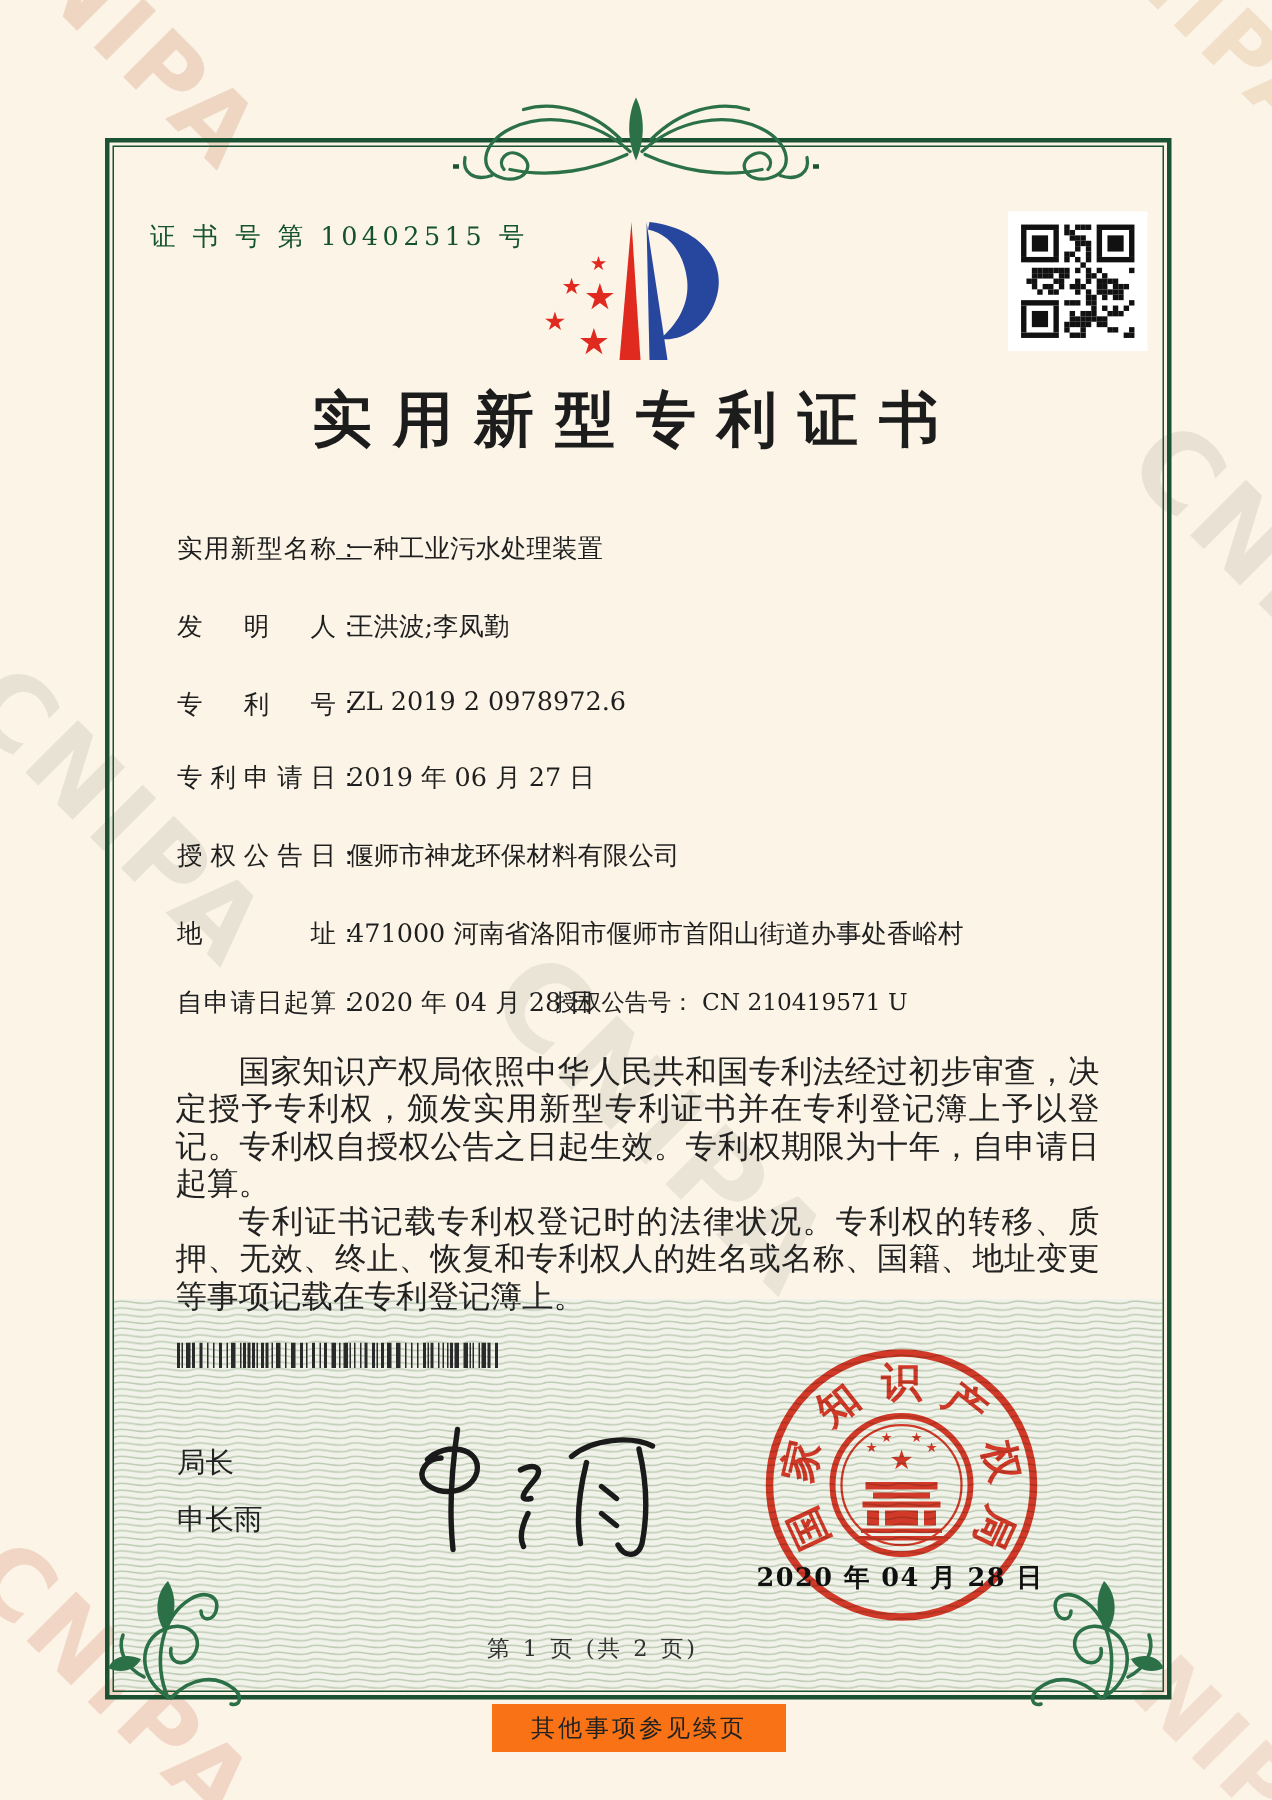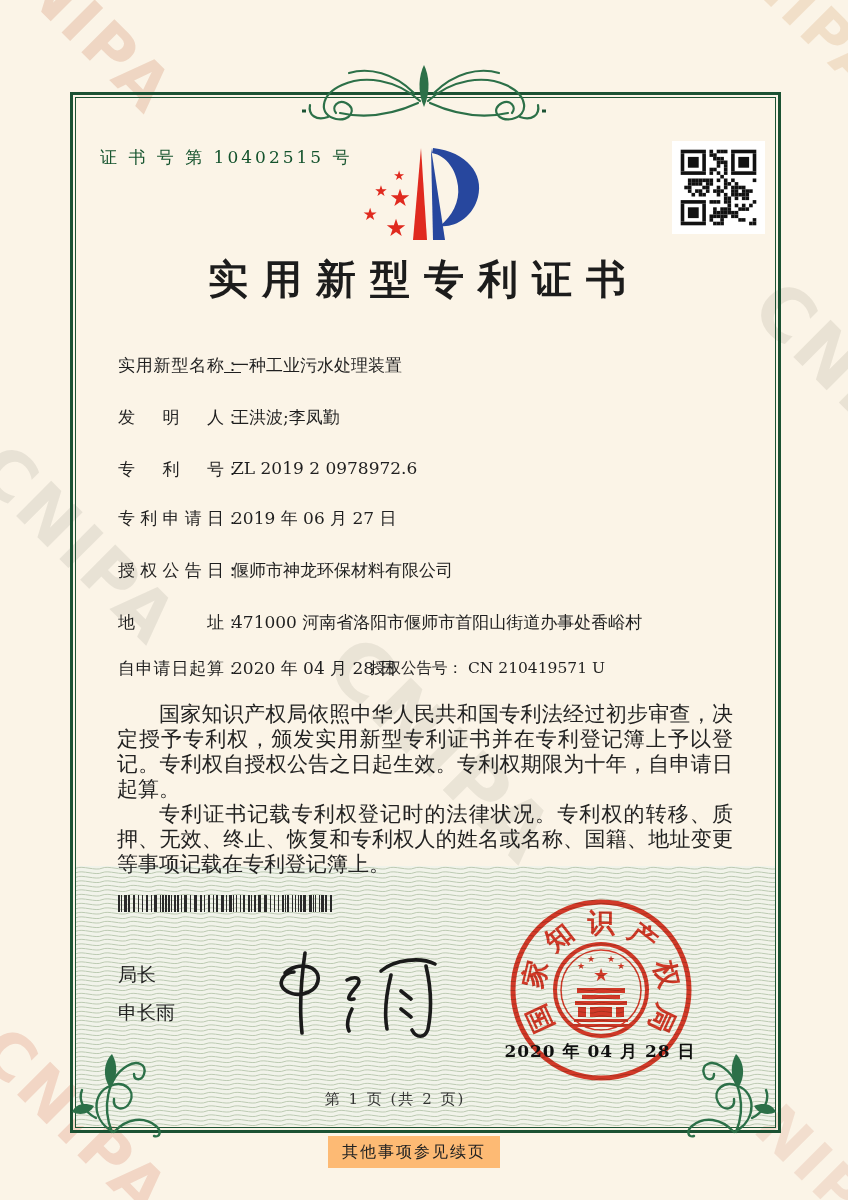--- a/index.html
+++ b/index.html
@@ -23,21 +23,21 @@
   .waves{position:absolute;left:76px;top:866px;z-index:0;}
   .barcode{position:absolute;left:118px;top:895px;z-index:2;}
   .sigblock{position:absolute;left:118px;z-index:2;
             font-family:Liberation Mono, monospace;font-size:19px;color:#222;}
   .sig-svg{position:absolute;left:235px;top:935px;z-index:2;}
   .seal{position:absolute;left:506px;top:895px;z-index:3;mix-blend-mode:multiply;opacity:.92;}
   .sealdate{position:absolute;left:500px;top:1040px;width:200px;text-align:center;z-index:4;
             font-size:17px;font-weight:600;color:#101010;letter-spacing:1px;white-space:nowrap;}
   .pageno{position:absolute;left:0;top:1090px;width:744px;text-align:center;font-size:15px;
           color:#333;letter-spacing:2px;z-index:2;padding-left:23px;}
-  .contnote{position:absolute;left:328px;top:1136px;width:172px;height:32px;background:#fdba74;
+  .contnote{position:absolute;left:328px;top:1136px;width:196px;height:32px;background:#f97316;
             z-index:2;text-align:center;line-height:32px;font-size:16px;letter-spacing:2px;color:#222;}
   .flourish{position:absolute;z-index:5;pointer-events:none;}
   svg text.star{font-family:"DejaVu Sans",sans-serif;}
 </style>
 </head>
 <body>
 
 <div class="page">
 
   <div class="wm" style="left:-38px;top:-18px;font-size:64px;color:rgba(224,178,150,.45);">CNIPA</div>

